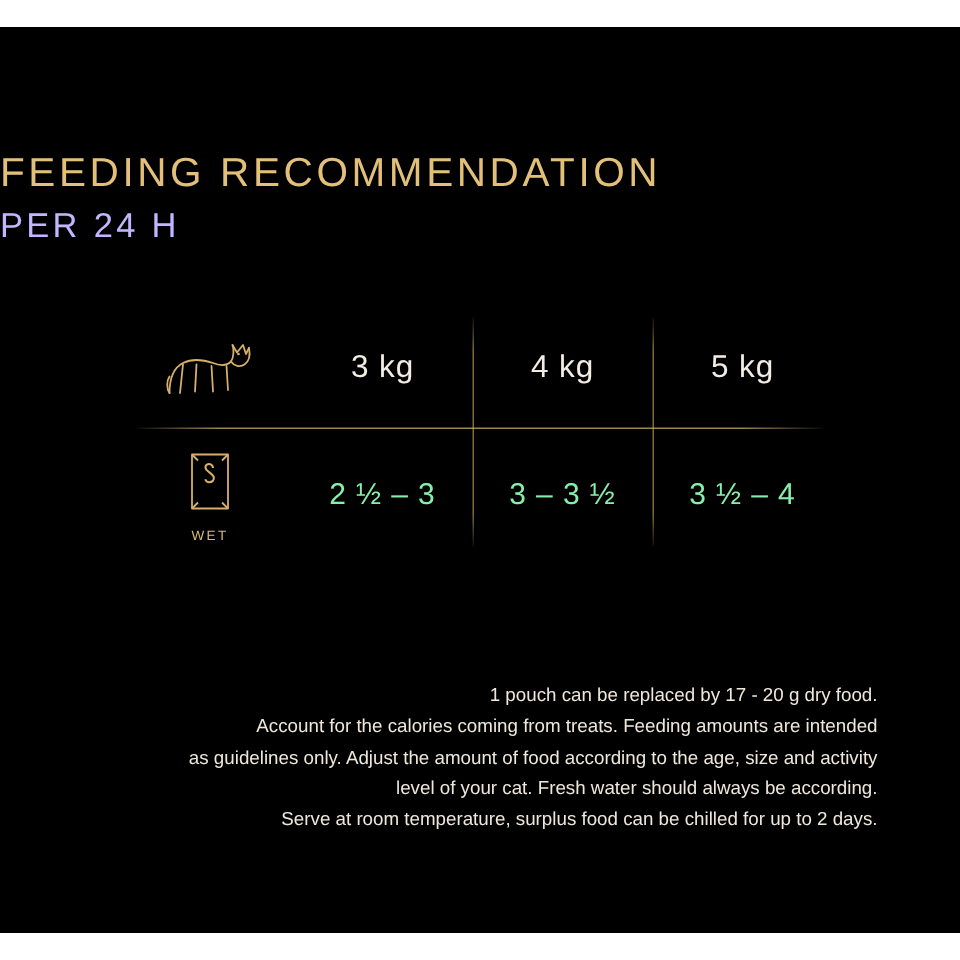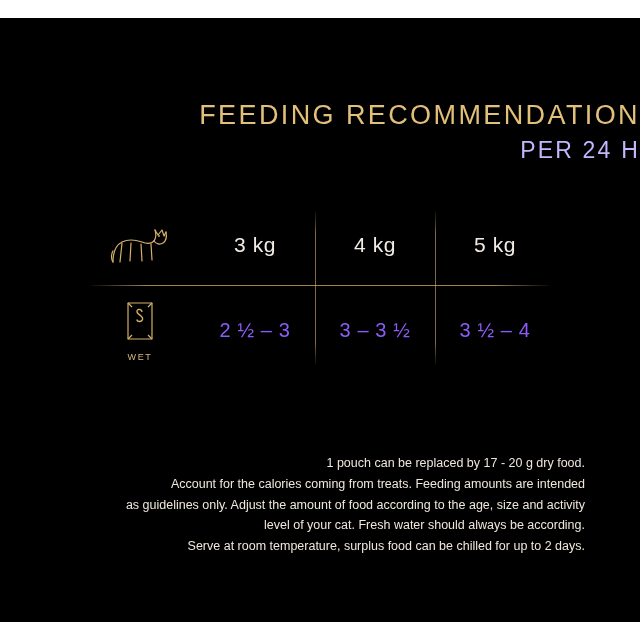--- a/index.html
+++ b/index.html
@@ -17,21 +17,21 @@
     position: absolute;
     left: 0;
     top: 18px;
     width: 640px;
     height: 604px;
     background: #000000;
     color: #e7c781;
     box-sizing: border-box;
   }
   .title-block {
-    text-align: right;
+    text-align: left;
     margin-top: 82px;
   }
   .title-line1 {
     font-size: 27px;
     letter-spacing: 2.4px;
     color: #e3c07a;
     font-weight: 400;
     line-height: 1.15;
   }
   .title-line2 {
@@ -63,21 +63,21 @@
     justify-content: center;
     font-size: 21px;
     color: #efe6dd;
     letter-spacing: 0.6px;
   }
   .cell.weight {
     color: #f2ece4;
     font-size: 21px;
   }
   .cell.amount {
-    color: #8b5cf6;
+    color: #86efac;
     font-size: 20px;
   }
   .icon-cell {
     flex-direction: column;
     gap: 5px;
   }
   .wet-label {
     font-size: 9px;
     letter-spacing: 1.6px;
     color: #d8b97b;

